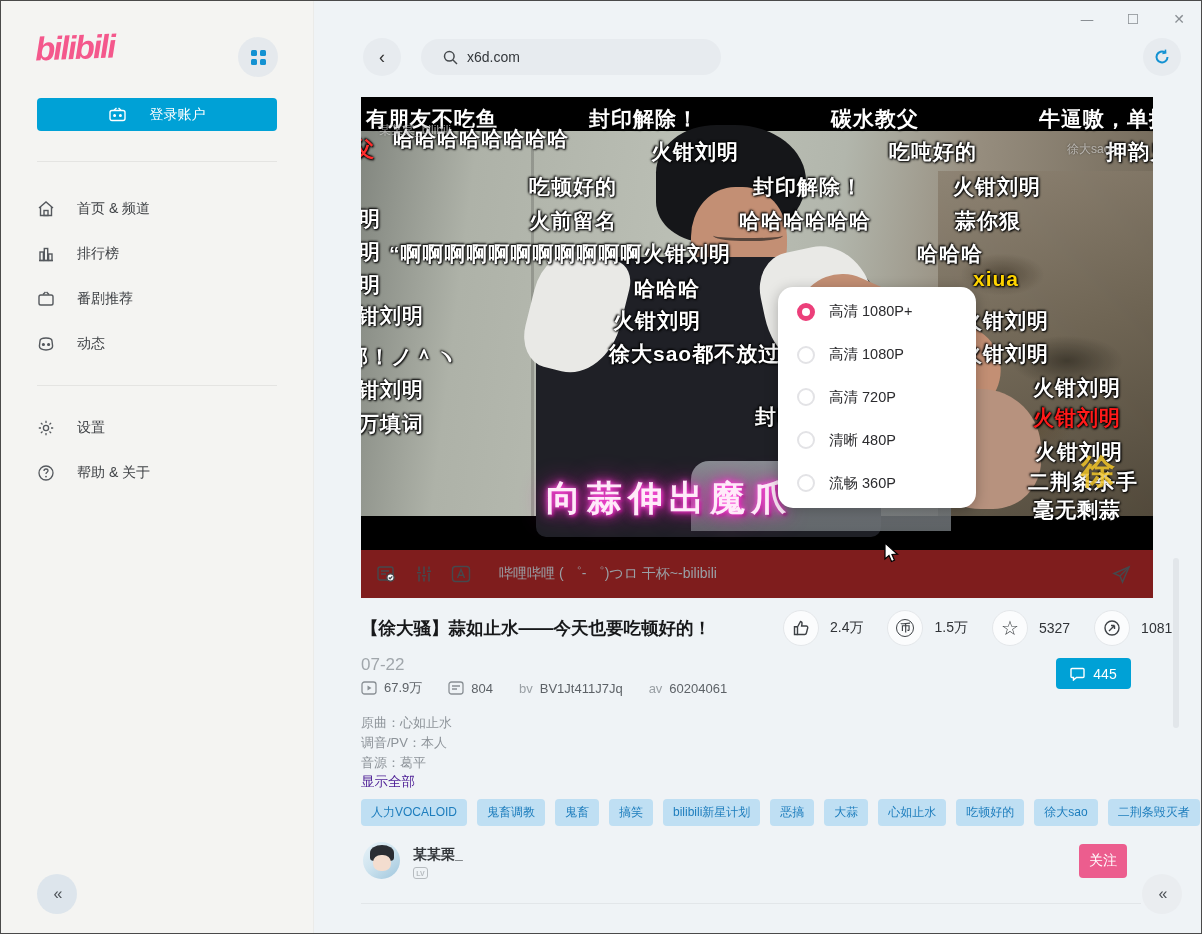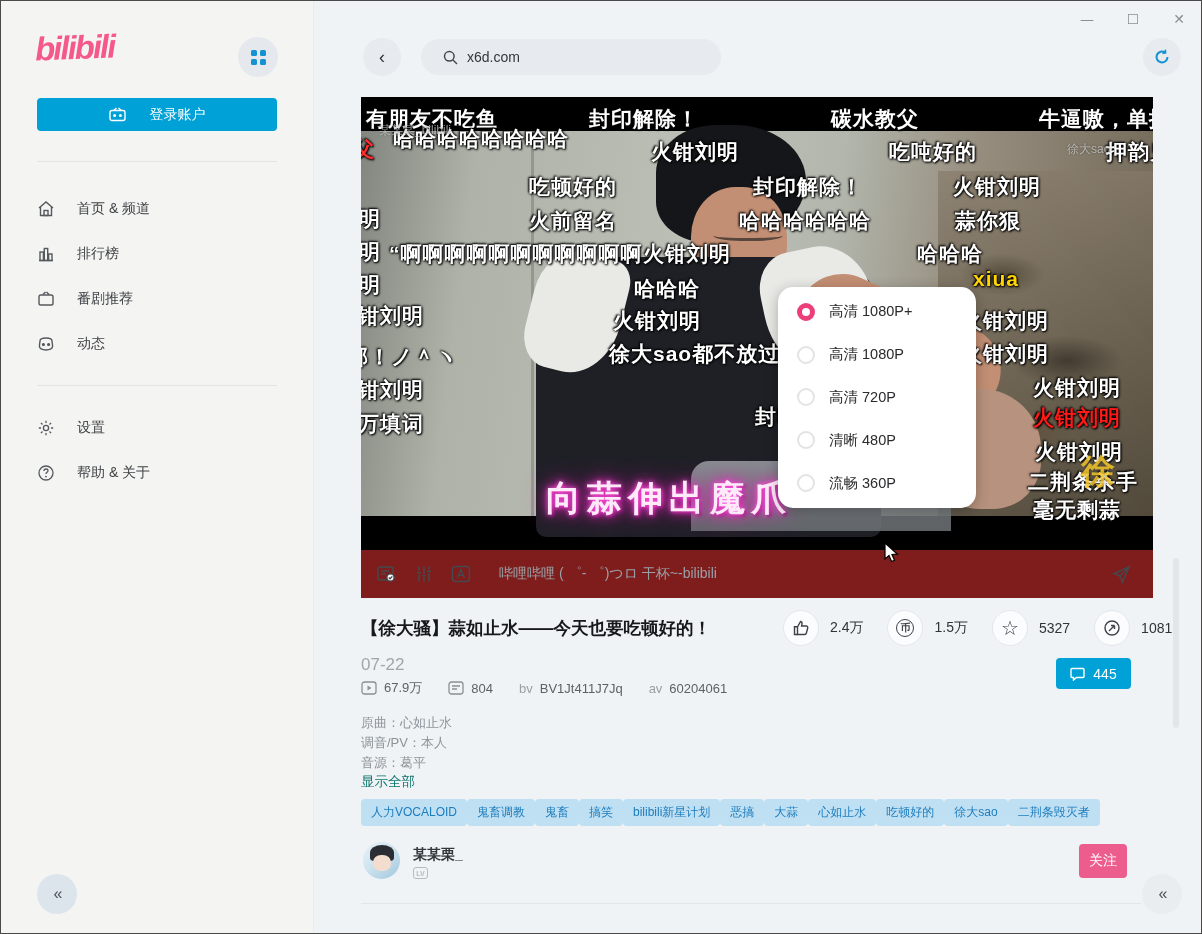--- a/index.html
+++ b/index.html
@@ -113,22 +113,22 @@
   .v-date { position:absolute; left:360px; top:654px; font-size:17px; color:#a0a6ab; }
   .meta-row { position:absolute; left:360px; top:678px; display:flex; align-items:center;
     gap:7px; font-size:13px; color:#5d6267; }
   .meta-row .m-ico { color:#8a9095; display:flex; }
   .meta-gap { width:12px; }
   .id-label { color:#9aa0a5; }
   .comment-btn { position:absolute; left:1055px; top:657px; width:75px; height:31px;
     background:#00a1d6; border-radius:4px; color:#fff; font-size:14px; display:flex;
     align-items:center; justify-content:center; gap:8px; cursor:pointer; }
   .desc-line { position:absolute; left:360px; font-size:13px; color:#8d9399; }
-  .show-all { position:absolute; left:360px; top:772px; font-size:13.5px; color:#0f766e; cursor:pointer; }
-  .tags-row { position:absolute; left:360px; top:798px; width:740px; display:flex; }
+  .show-all { position:absolute; left:360px; top:772px; font-size:13.5px; color:#4c1d95; cursor:pointer; }
+  .tags-row { position:absolute; left:360px; top:798px; width:740px; display:flex; gap:10px; }
   .tag { background:#bfdff3; color:#1d7dbd; font-size:12px; padding:5px 10px;
     border-radius:4px; white-space:nowrap; cursor:pointer; }
   
   .avatar { position:absolute; left:362px; top:841px; width:37px; height:37px; border-radius:50%;
     overflow:hidden; background:linear-gradient(140deg,#e8f2f8 0%,#cfe4ef 45%,#9fc6dd 100%); cursor:pointer; }
   .avatar:before { content:""; position:absolute; left:7px; top:3px; width:24px; height:16px;
     background:#2a2d33; border-radius:50% 50% 20% 20%; }
   .avatar:after { content:""; position:absolute; left:10px; top:13px; width:18px; height:16px;
     background:#f3ddcf; border-radius:45%; }
   .up-name { position:absolute; left:412px; top:845px; font-size:14px; color:#33373b;

